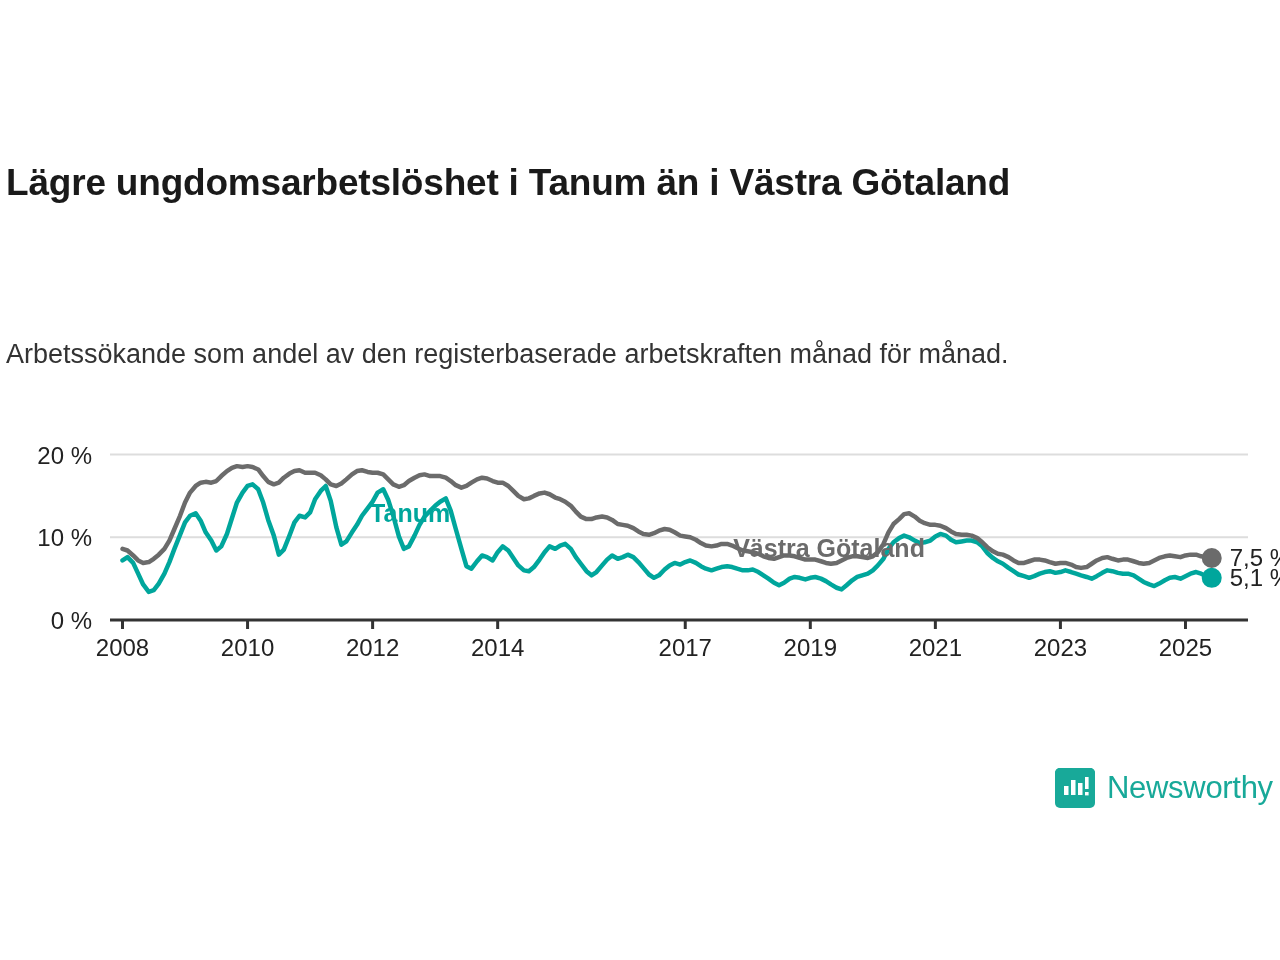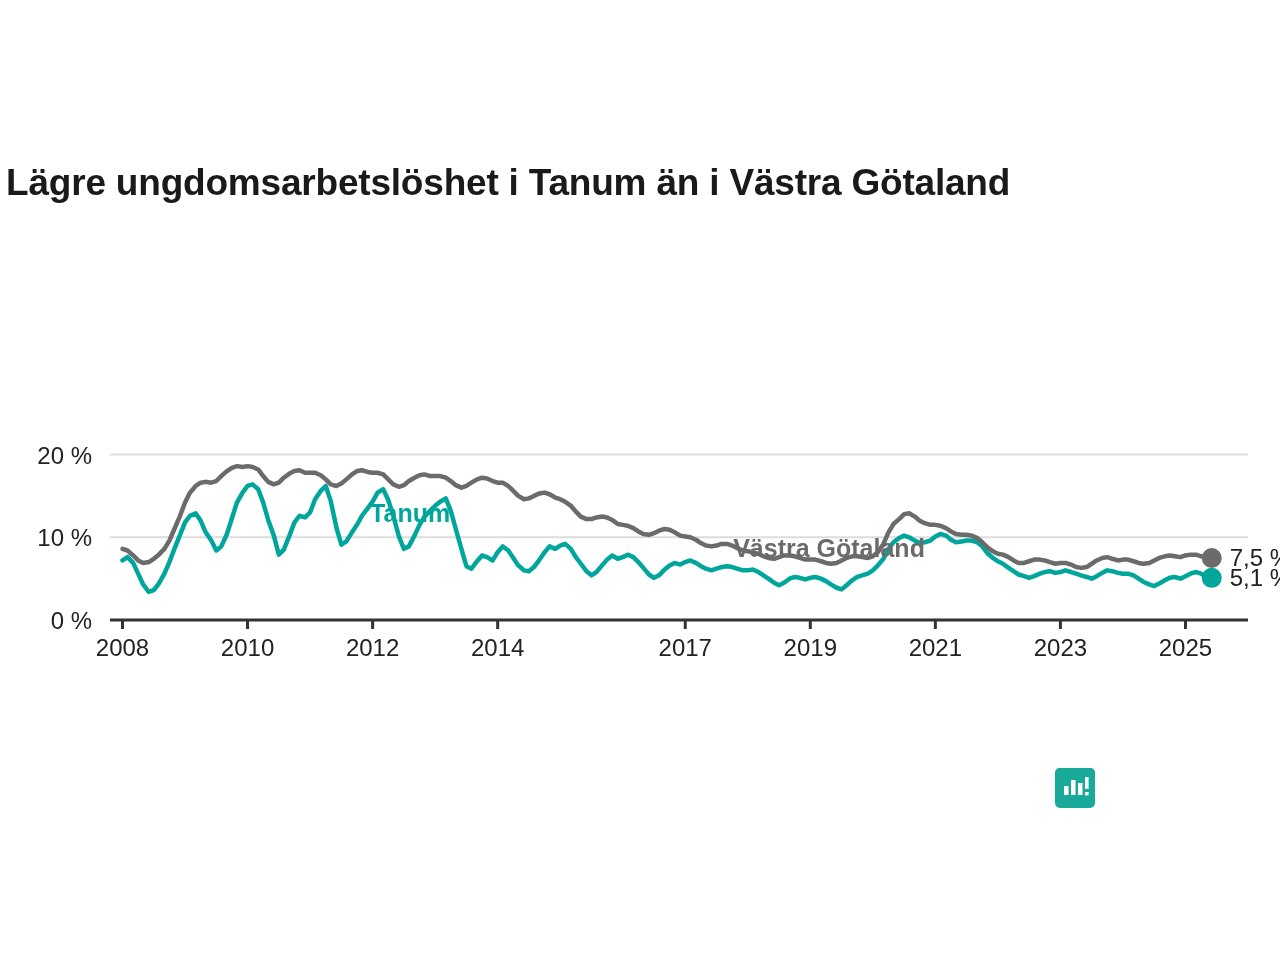--- a/index.html
+++ b/index.html
@@ -94,20 +94,21 @@
     letter-spacing: -0.3px;
   }
 </style>
 </head>
 <body>
 
 <div class="page">
 
   <h1 class="title">Lägre ungdomsarbetslöshet i Tanum än i Västra Götaland</h1>
 
+  <p class="subtitle">Arbetssökande som andel av den registerbaserade arbetskraften månad för månad.</p>
 
   <div class="chart-area">
     <svg class="chart-svg" id="chart-svg" width="1280" height="280" viewBox="0 0 1280 280">
       <g id="grid-lines">
           <line x1="110" x2="1248" y1="117.27272727272728" y2="117.27272727272728" stroke="#dddddd" stroke-width="2"></line>
           <line x1="110" x2="1248" y1="34.54545454545456" y2="34.54545454545456" stroke="#dddddd" stroke-width="2"></line>
         </g>
       <g id="y-axis-labels">
           <text x="92" y="209" text-anchor="end" class="ylabel">0 %</text>
           <text x="92" y="126.27272727272728" text-anchor="end" class="ylabel">10 %</text>
@@ -160,15 +161,16 @@
       <svg width="40" height="40" viewBox="0 0 40 40" aria-hidden="true">
         <rect x="0" y="0" width="40" height="34" rx="5" fill="#18a999"></rect>
         <polygon points="8,32 20,32 9,40" fill="#18a999"></polygon>
         <rect x="9" y="18" width="4.5" height="9" fill="#ffffff"></rect>
         <rect x="16" y="12" width="4.5" height="15" fill="#ffffff"></rect>
         <rect x="23" y="15" width="4.5" height="12" fill="#ffffff"></rect>
         <rect x="30" y="9" width="3.6" height="12" fill="#ffffff"></rect>
         <rect x="30" y="24" width="3.6" height="3.4" fill="#ffffff"></rect>
       </svg>
     </span>
+    <span class="logo-text">Newsworthy</span>
   </div>
 
 </div>
 
 </body></html>

